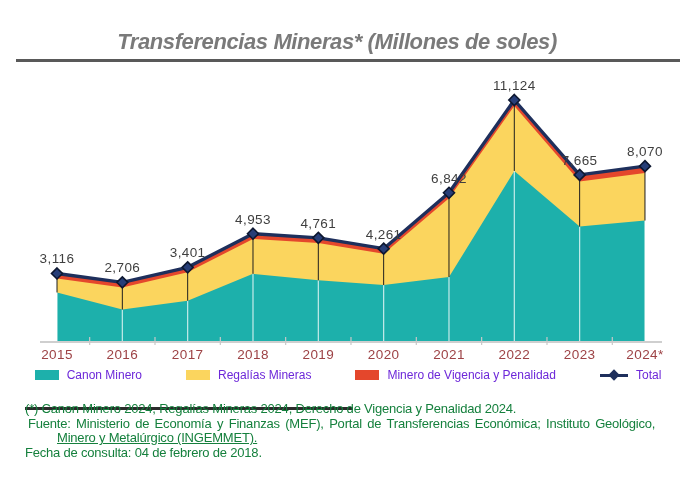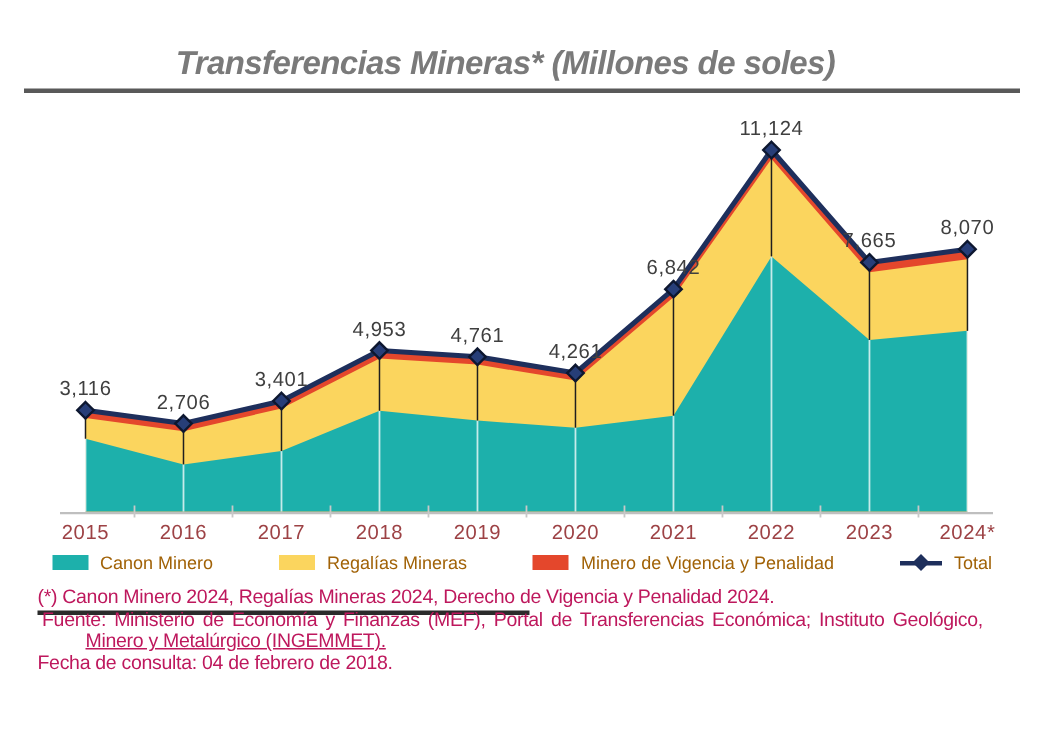--- a/index.html
+++ b/index.html
@@ -5,29 +5,29 @@
   html,body{margin:0;padding:0;background:#ffffff;width:696px;height:490px;overflow:hidden;
     font-family:"Liberation Sans", sans-serif;}
   .stage{position:relative;width:696px;height:490px;background:#fff;}
   .chart-title{position:absolute;top:16px;left:17px;width:640px;text-align:center;
     font-size:22px;font-weight:bold;font-style:italic;color:#7a7a7a;letter-spacing:-0.4px;margin-top:13px;}
   .title-rule{position:absolute;left:16px;top:59px;width:664px;height:3px;background:#595959;}
   #chart{position:absolute;left:0;top:62px;}
   .val-label{font-size:13.5px;fill:#3f3f3f;letter-spacing:0.4px;}
   .year-label{font-size:13.5px;fill:#9d4245;letter-spacing:0.4px;}
   .legend{position:absolute;left:0;top:368px;width:696px;display:flex;justify-content:center;
-    align-items:center;gap:44px;font-size:12px;color:#a16207;}
+    align-items:center;gap:44px;font-size:12px;color:#6d28d9;}
   .legend-item{display:flex;align-items:center;gap:8px;}
   .swatch{width:24px;height:10px;display:inline-block;}
   .total-swatch{position:relative;width:28px;height:12px;display:inline-block;}
   .total-line-mark{position:absolute;left:0;top:5px;width:28px;height:3px;}
   .total-diamond{position:absolute;left:10px;top:2px;width:8px;height:8px;transform:rotate(45deg);}
   .footer-rule{position:absolute;left:25px;top:407px;width:328px;height:2.5px;background:#2b2b2b;}
-  .footnotes{position:absolute;left:25px;top:391px;width:655px;font-size:13px;
-    color:#be185d;line-height:14.6px;letter-spacing:-0.2px;}
+  .footnotes{position:absolute;left:25px;top:402px;width:655px;font-size:13px;
+    color:#15803d;line-height:14.6px;letter-spacing:-0.2px;}
   .fn-line{white-space:nowrap;}
   .fn-justify{word-spacing:2px;padding-left:3px;}
   .fn-indent{padding-left:32px;text-decoration:underline;}
 </style>
 </head>
 <body>
 
 <div class="stage">
 
   <div class="chart-title">Transferencias Mineras* (Millones de soles)</div>

